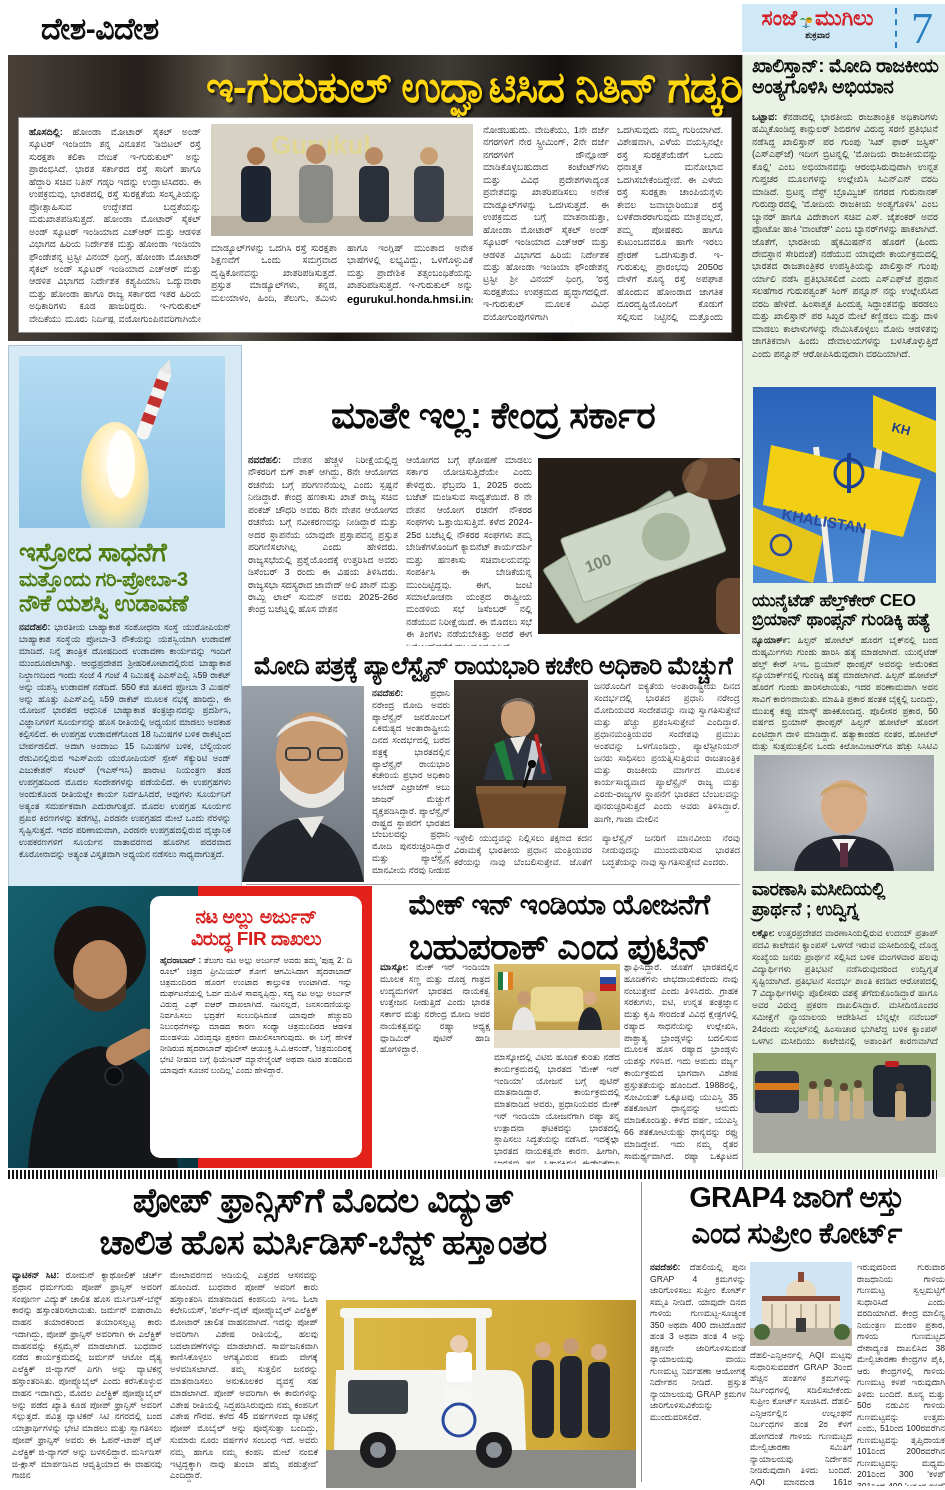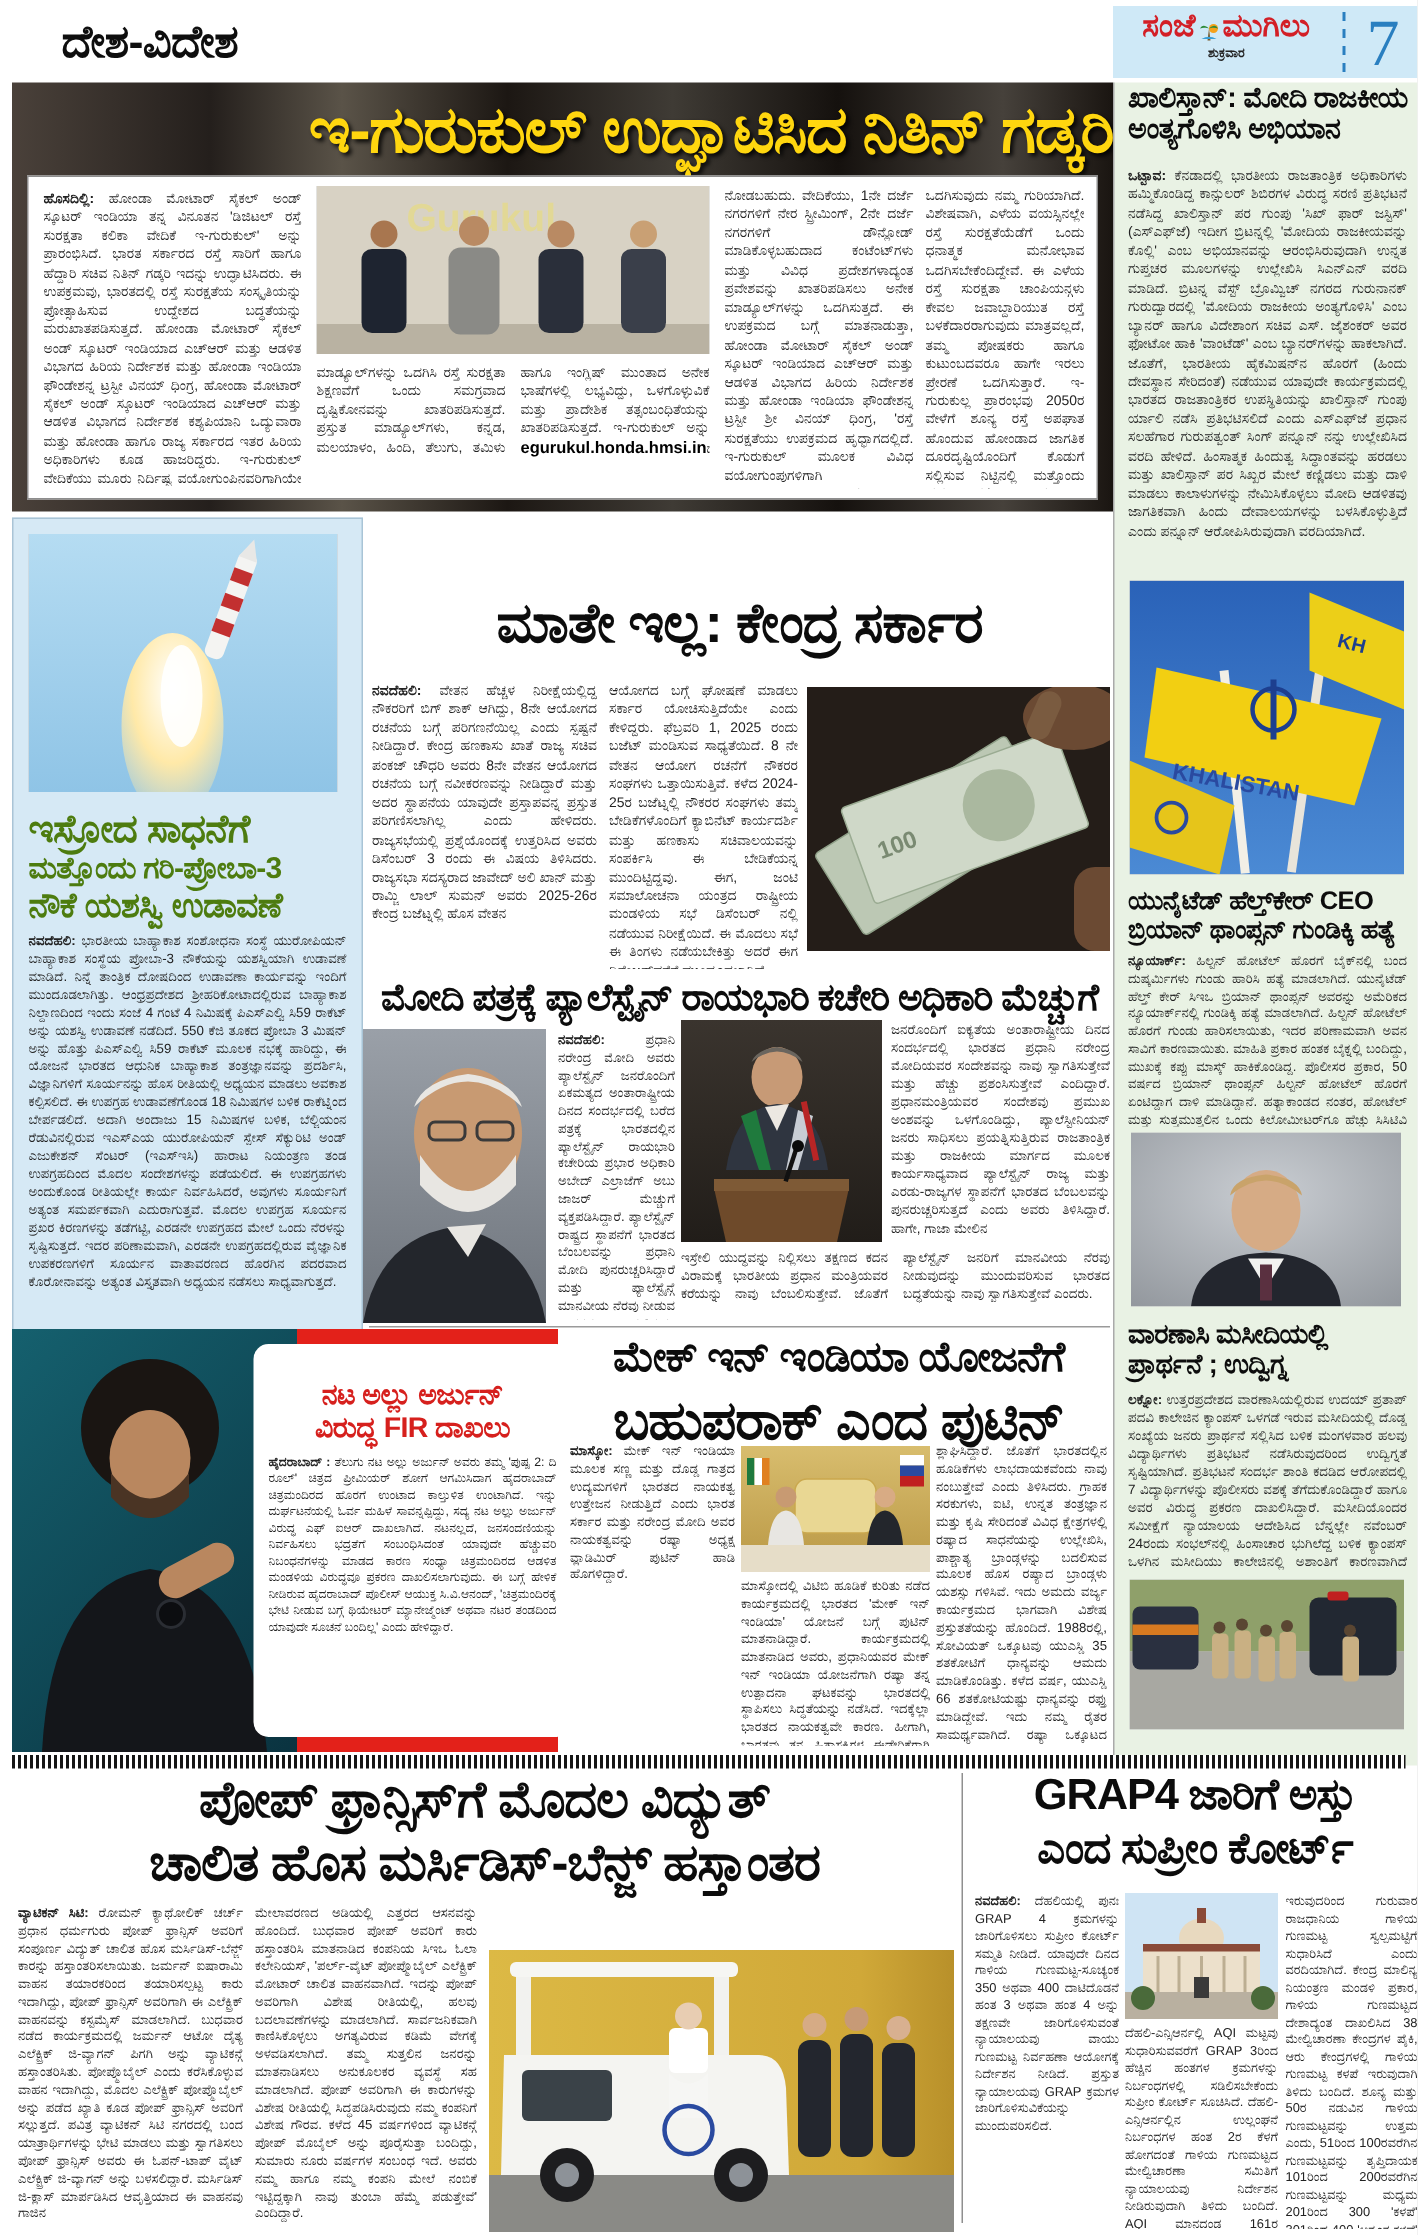--- a/index.html
+++ b/index.html
@@ -299,21 +299,21 @@
       <svg viewBox="0 0 190 282">
         <rect width="190" height="282" fill="none"></rect>
         <circle cx="92" cy="66" r="46" fill="#1a1512"></circle>
         <ellipse cx="92" cy="86" rx="27" ry="32" fill="#b9875f"></ellipse>
         <path d="M66 96 Q92 130 118 96 L118 112 Q92 140 66 112 Z" fill="#4a3424"></path>
         <path d="M20 282 Q26 170 92 160 Q160 170 170 282 Z" fill="#14161a"></path>
         <rect x="96" y="150" width="54" height="22" rx="11" fill="#b9875f" transform="rotate(-28 123 161)"></rect>
         <circle cx="106" cy="190" r="9" fill="#0c0d10" stroke="#2a2d33" stroke-width="2"></circle>
       </svg>
     </div>
-    <div class="abs fir-white" style="left:142px;top:10px;width:212px;height:262px;padding:24px 10px;box-sizing:border-box;margin-left:19px;">
+    <div class="abs fir-white" style="left:142px;top:10px;width:212px;height:262px;padding:10px 10px;box-sizing:border-box;">
       <div class="fir-hl">ನಟ ಅಲ್ಲು ಅರ್ಜುನ್</div>
       <div class="fir-hl">ವಿರುದ್ಧ FIR ದಾಖಲು</div>
       <div class="body-txt" style="margin-top:6px;height:188px;font-size:8.2px;">
         <span class="dl">ಹೈದರಾಬಾದ್ :</span> <span>ತೆಲುಗು ನಟ ಅಲ್ಲು ಅರ್ಜುನ್ ಅವರು ತಮ್ಮ 'ಪುಷ್ಪ 2: ದಿ ರೂಲ್' ಚಿತ್ರದ ಪ್ರೀಮಿಯರ್ ಶೋಗೆ ಆಗಮಿಸಿದಾಗ ಹೈದರಾಬಾದ್ ಚಿತ್ರಮಂದಿರದ ಹೊರಗೆ ಉಂಟಾದ ಕಾಲ್ತುಳಿತ ಉಂಟಾಗಿದೆ. ಇನ್ನು ದುರ್ಘಟನೆಯಲ್ಲಿ ಓರ್ವ ಮಹಿಳೆ ಸಾವನ್ನಪ್ಪಿದ್ದು, ಸದ್ಯ ನಟ ಅಲ್ಲು ಅರ್ಜುನ್ ವಿರುದ್ಧ ಎಫ್ ಐಆರ್ ದಾಖಲಾಗಿದೆ. ನಟನಲ್ಲದೆ, ಜನಸಂದಣಿಯನ್ನು ನಿರ್ವಹಿಸಲು ಭದ್ರತೆಗೆ ಸಂಬಂಧಿಸಿದಂತೆ ಯಾವುದೇ ಹೆಚ್ಚುವರಿ ನಿಬಂಧನೆಗಳನ್ನು ಮಾಡದ ಕಾರಣ ಸಂಧ್ಯಾ ಚಿತ್ರಮಂದಿರದ ಆಡಳಿತ ಮಂಡಳಿಯ ವಿರುದ್ಧವೂ ಪ್ರಕರಣ ದಾಖಲಿಸಲಾಗುವುದು. ಈ ಬಗ್ಗೆ ಹೇಳಿಕೆ ನೀಡಿರುವ ಹೈದರಾಬಾದ್ ಪೊಲೀಸ್ ಆಯುಕ್ತ ಸಿ.ವಿ.ಆನಂದ್, 'ಚಿತ್ರಮಂದಿರಕ್ಕೆ ಭೇಟಿ ನೀಡುವ ಬಗ್ಗೆ ಥಿಯೇಟರ್ ಮ್ಯಾನೇಜ್ಮೆಂಟ್ ಅಥವಾ ನಟರ ತಂಡದಿಂದ ಯಾವುದೇ ಸೂಚನೆ ಬಂದಿಲ್ಲ' ಎಂದು ಹೇಳಿದ್ದಾರೆ.</span>
       </div>
     </div>
   </div>
 
   <div class="abs" style="left:378px;top:886px;width:362px;height:282px;">
     <div class="abs c-hl" style="left:0;top:4px;width:100%;font-size:28px;">ಮೇಕ್ ಇನ್ ಇಂಡಿಯಾ ಯೋಜನೆಗೆ</div>

